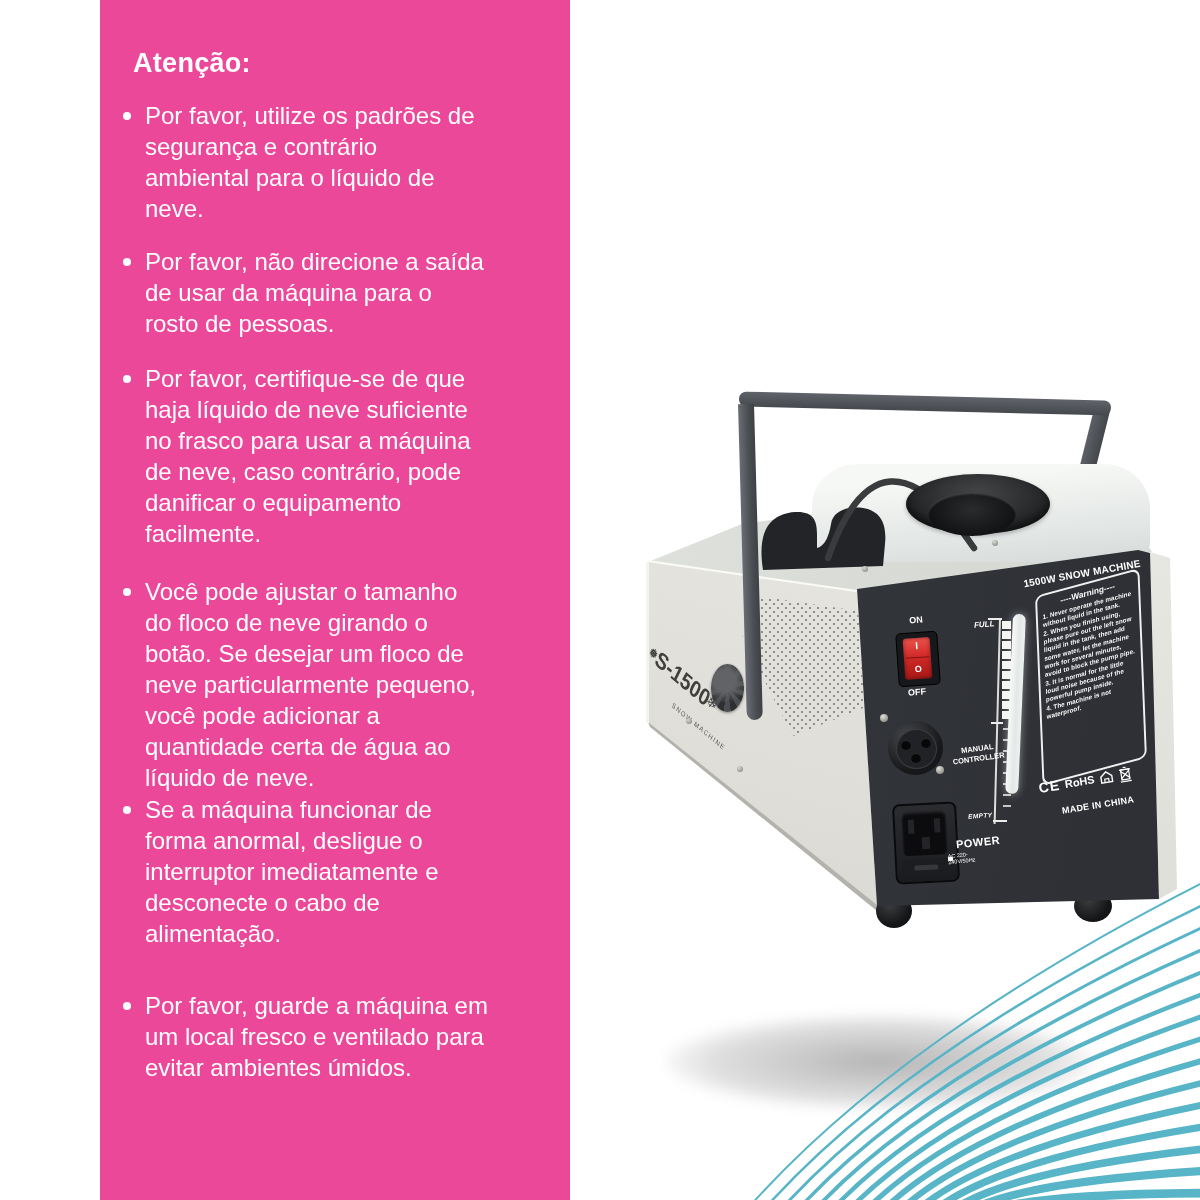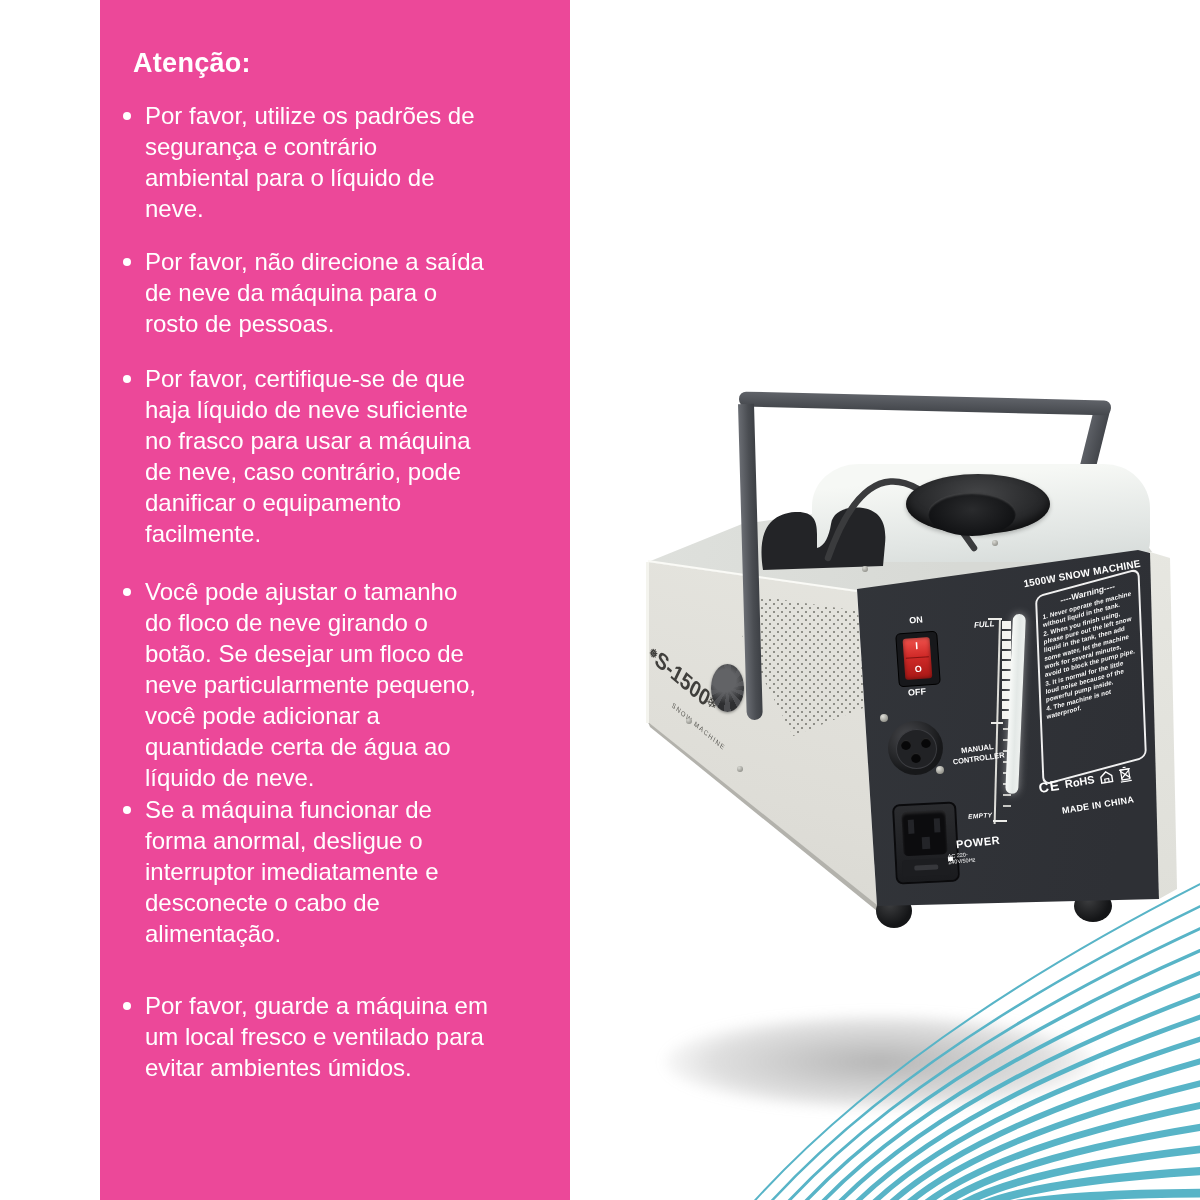--- a/index.html
+++ b/index.html
@@ -143,21 +143,21 @@
       <li class="b1">
           <span class="dot"></span>
           <span class="txt">Por favor, utilize os padrões de
 segurança e contrário
 ambiental para o líquido de
 neve.</span>
         </li>
       <li class="b2">
           <span class="dot"></span>
           <span class="txt">Por favor, não direcione a saída
-de neve da máquina para o
+de usar da máquina para o
 rosto de pessoas.</span>
         </li>
       <li class="b3">
           <span class="dot"></span>
           <span class="txt">Por favor, certifique-se de que
 haja líquido de neve suficiente
 no frasco para usar a máquina
 de neve, caso contrário, pode
 danificar o equipamento
 facilmente.</span>

